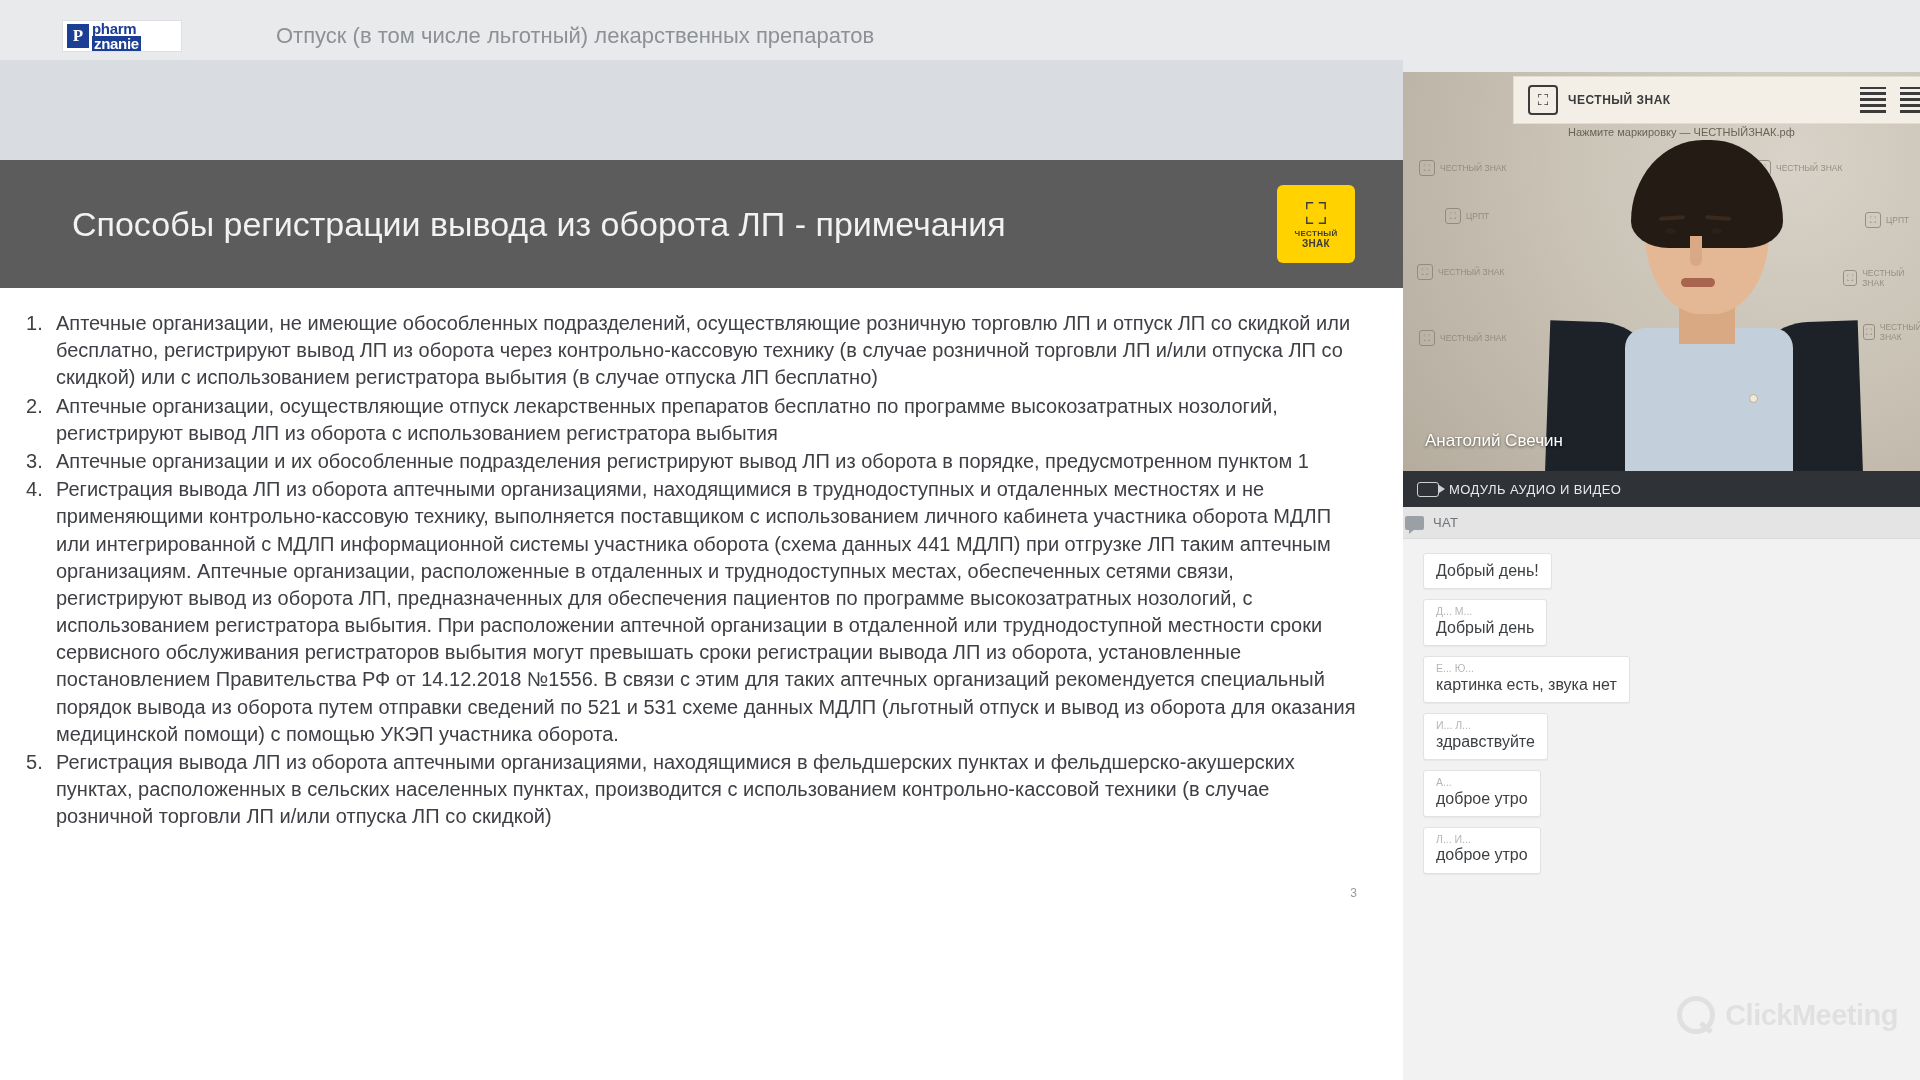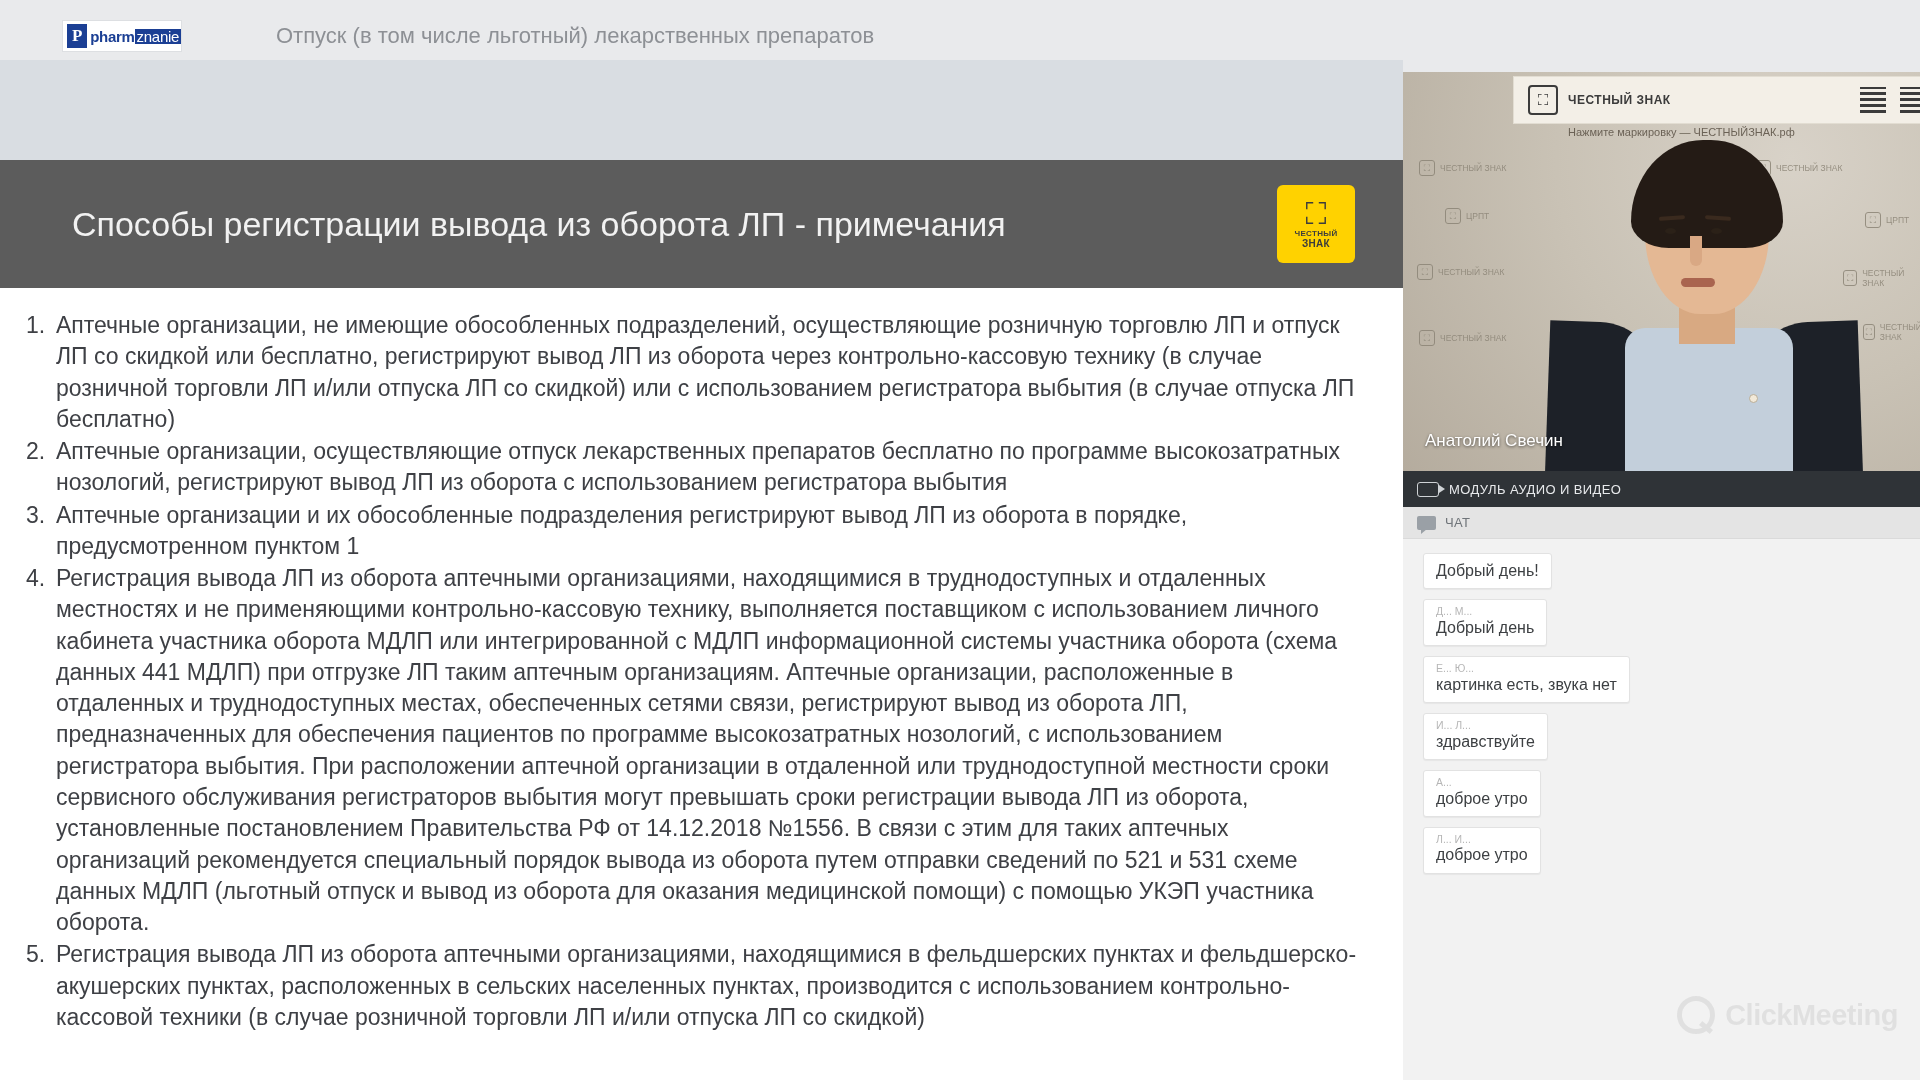--- a/index.html
+++ b/index.html
@@ -33,28 +33,28 @@
   }
   #logo .logo-mark {
     width: 22px; height: 24px;
     background: #1b3f94;
     color: #fff;
     font-size: 17px; font-weight: bold;
     display: flex; align-items: center; justify-content: center;
     font-family: "Liberation Serif", serif;
   }
   #logo .logo-text {
-    display: flex; flex-direction: row;
+    display: flex; flex-direction: column;
     margin-left: 3px; line-height: 1.0;
   }
   #logo .logo-text span:first-child {
     font-size: 15px; font-weight: bold; color: #1b3f94; letter-spacing: -0.3px;
   }
   #logo .logo-text span:last-child {
-    font-size: 15px; font-weight: normal; color: #1b3f94; letter-spacing: -0.3px;
+    font-size: 15px; font-weight: bold; color: #1b3f94; letter-spacing: -0.3px;
     background: #1b3f94; color: #ffffff; padding: 0 2px;
   }
   #webinar-title {
     margin-left: 94px;
     font-size: 22px;
     color: #8d9095;
     white-space: nowrap;
   }
 
   
@@ -109,21 +109,21 @@
     position: relative;
   }
   ol.slide-list {
     margin: 0; padding: 0 0 0 40px;
     list-style: none;
     counter-reset: item;
   }
   ol.slide-list > li {
     counter-increment: item;
     position: relative;
-    font-size: 23px;
+    font-size: 20px;
     line-height: 1.36;
     color: #3e4045;
     margin-bottom: 1px;
     padding-left: 2px;
   }
   ol.slide-list > li::before {
     content: counter(item) ".";
     position: absolute;
     left: -28px;
     color: #3e4045;
@@ -251,21 +251,21 @@
     font-size: 13px; color: #e8eaec; letter-spacing: .4px;
   }
 
   
   #chat {
     position: absolute; left: 0; top: 435px; width: 517px; height: 573px;
     background: #f2f2f2;
   }
   #chat-header {
     height: 32px; background: #e4e4e4;
-    display: flex; align-items: center; gap: 9px; padding-left: 14px;
+    display: flex; align-items: center; gap: 9px; padding-left: 2px;
     border-bottom: 1px solid #dadada;
   }
   #chat-header .chat-icon {
     width: 19px; height: 14px; border-radius: 2px; background: #9aa0a6;
     position: relative;
   }
   #chat-header .chat-icon::after {
     content:""; position:absolute; left:4px; bottom:-4px;
     border-top: 5px solid #9aa0a6;
     border-right: 6px solid transparent;

